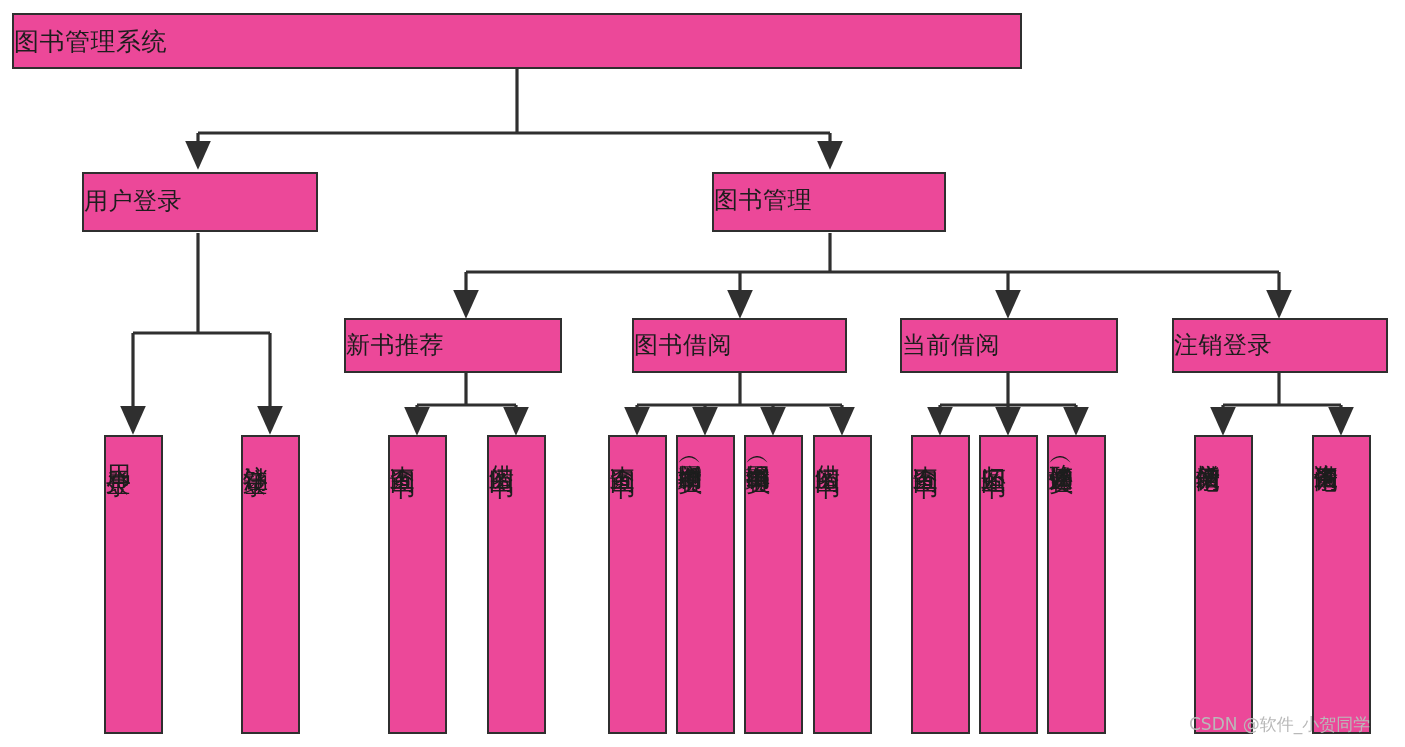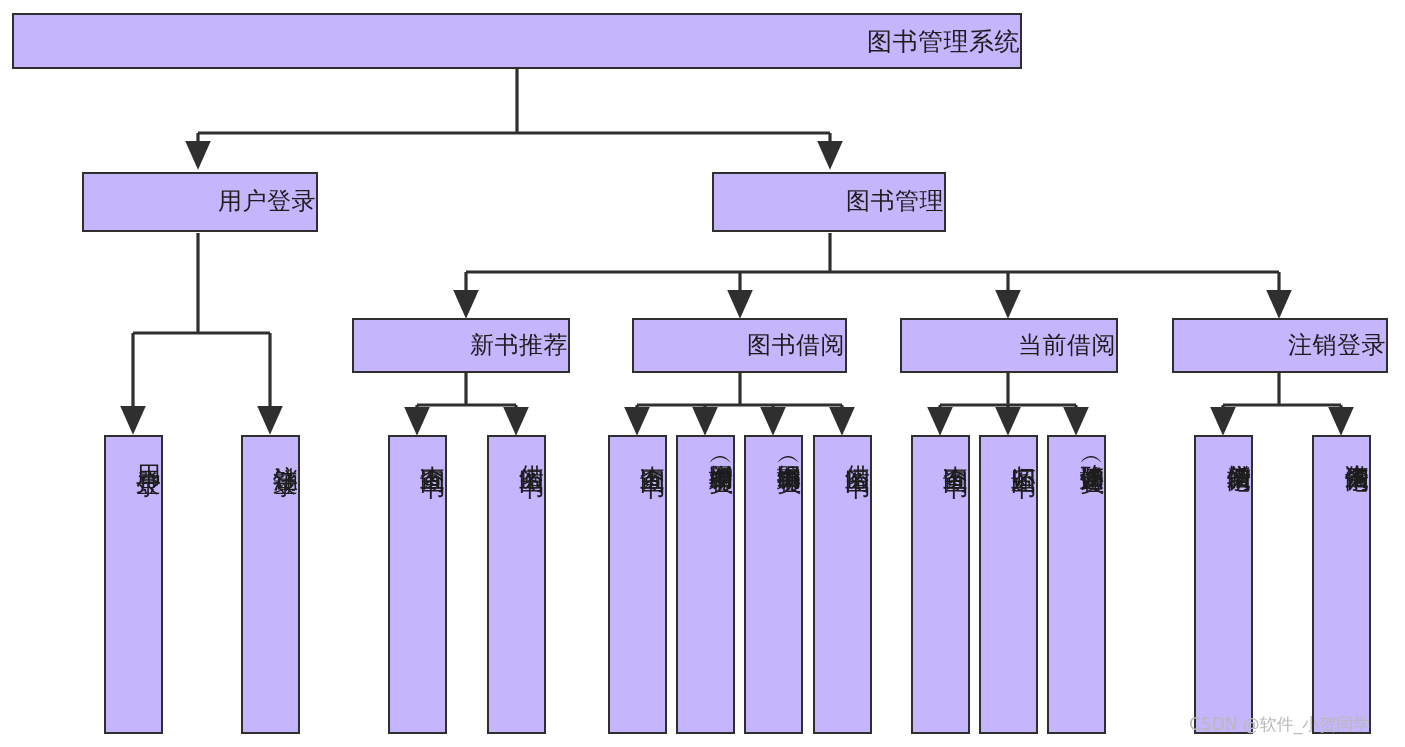--- a/index.html
+++ b/index.html
@@ -26,24 +26,24 @@
     left: 0;
     top: 0;
     width: 1405px;
     height: 747px;
     pointer-events: none;
   }
   .node {
     position: absolute;
     box-sizing: border-box;
     border: 2.5px solid #2f2f2f;
-    background: #c4b5fd;
+    background: #ec4899;
     display: flex;
     align-items: center;
-    justify-content: flex-end;
+    justify-content: flex-start;
     color: #1d1d1d;
   }
   .node-label {
     display: block;
     text-align: center;
     line-height: 1.08;
     white-space: nowrap;
   }
   .node.horiz .node-label {
     font-size: 24px;
@@ -133,25 +133,25 @@
     </g>
   </svg>
 
   <div class="node root horiz" style="left:12px; top:13px; width:1010px; height:56px;">
     <span class="node-label">图书管理系统</span>
   </div>
 
   <div class="node horiz" style="left:82px; top:172px; width:236px; height:60px;">
     <span class="node-label">用户登录</span>
   </div>
-  <div class="node horiz" style="left:712px; top:172px; width:234px; height:60px;">
+  <div class="node horiz" style="left:712px; top:172px; width:234px; height:60px;font-family:Liberation Mono, monospace;">
     <span class="node-label">图书管理</span>
   </div>
 
-  <div class="node horiz" style="left:352px; top:318px; width:218px; height:55px;">
+  <div class="node horiz" style="left:344px; top:318px; width:218px; height:55px;">
     <span class="node-label">新书推荐</span>
   </div>
   <div class="node horiz" style="left:900px; top:318px; width:218px; height:55px;">
     <span class="node-label">当前借阅</span>
   </div>
   <div class="node horiz" style="left:632px; top:318px; width:215px; height:55px;">
     <span class="node-label">图书借阅</span>
   </div>
   <div class="node horiz" style="left:1172px; top:318px; width:216px; height:55px;">
     <span class="node-label">注销登录</span>

